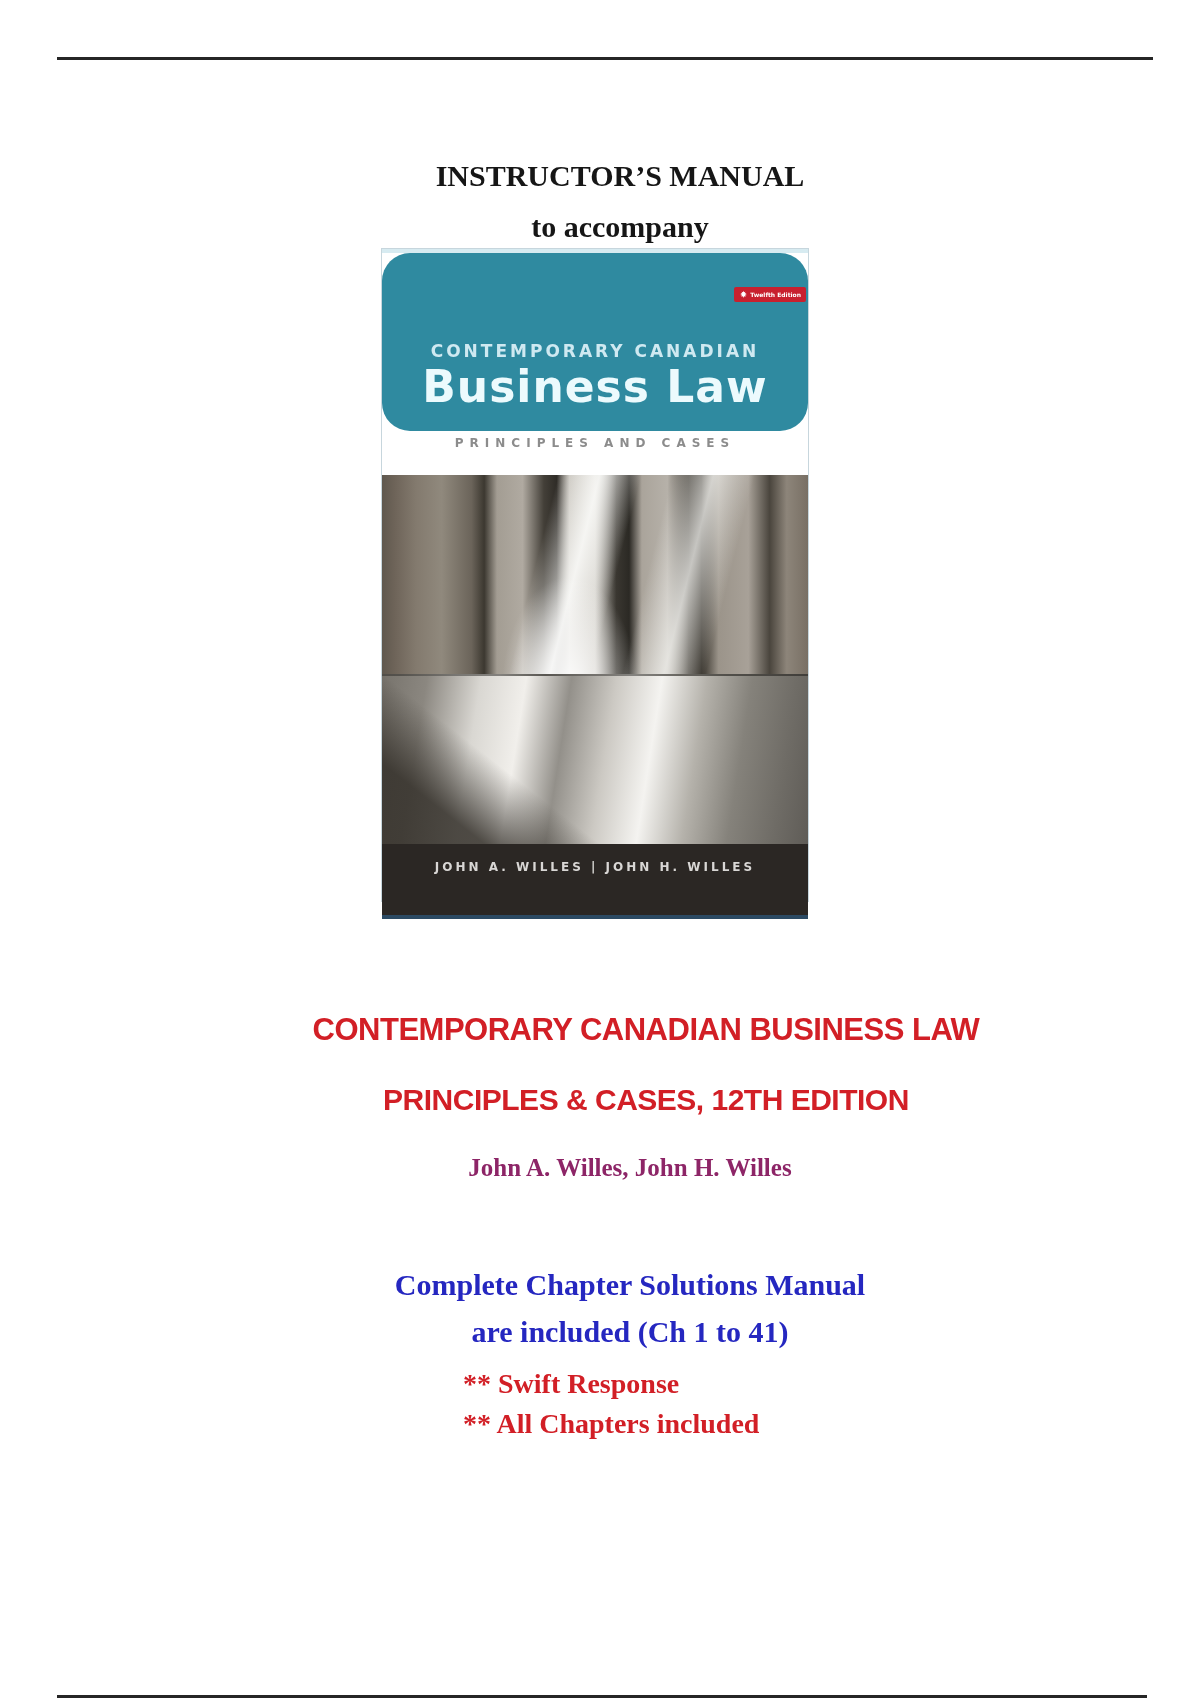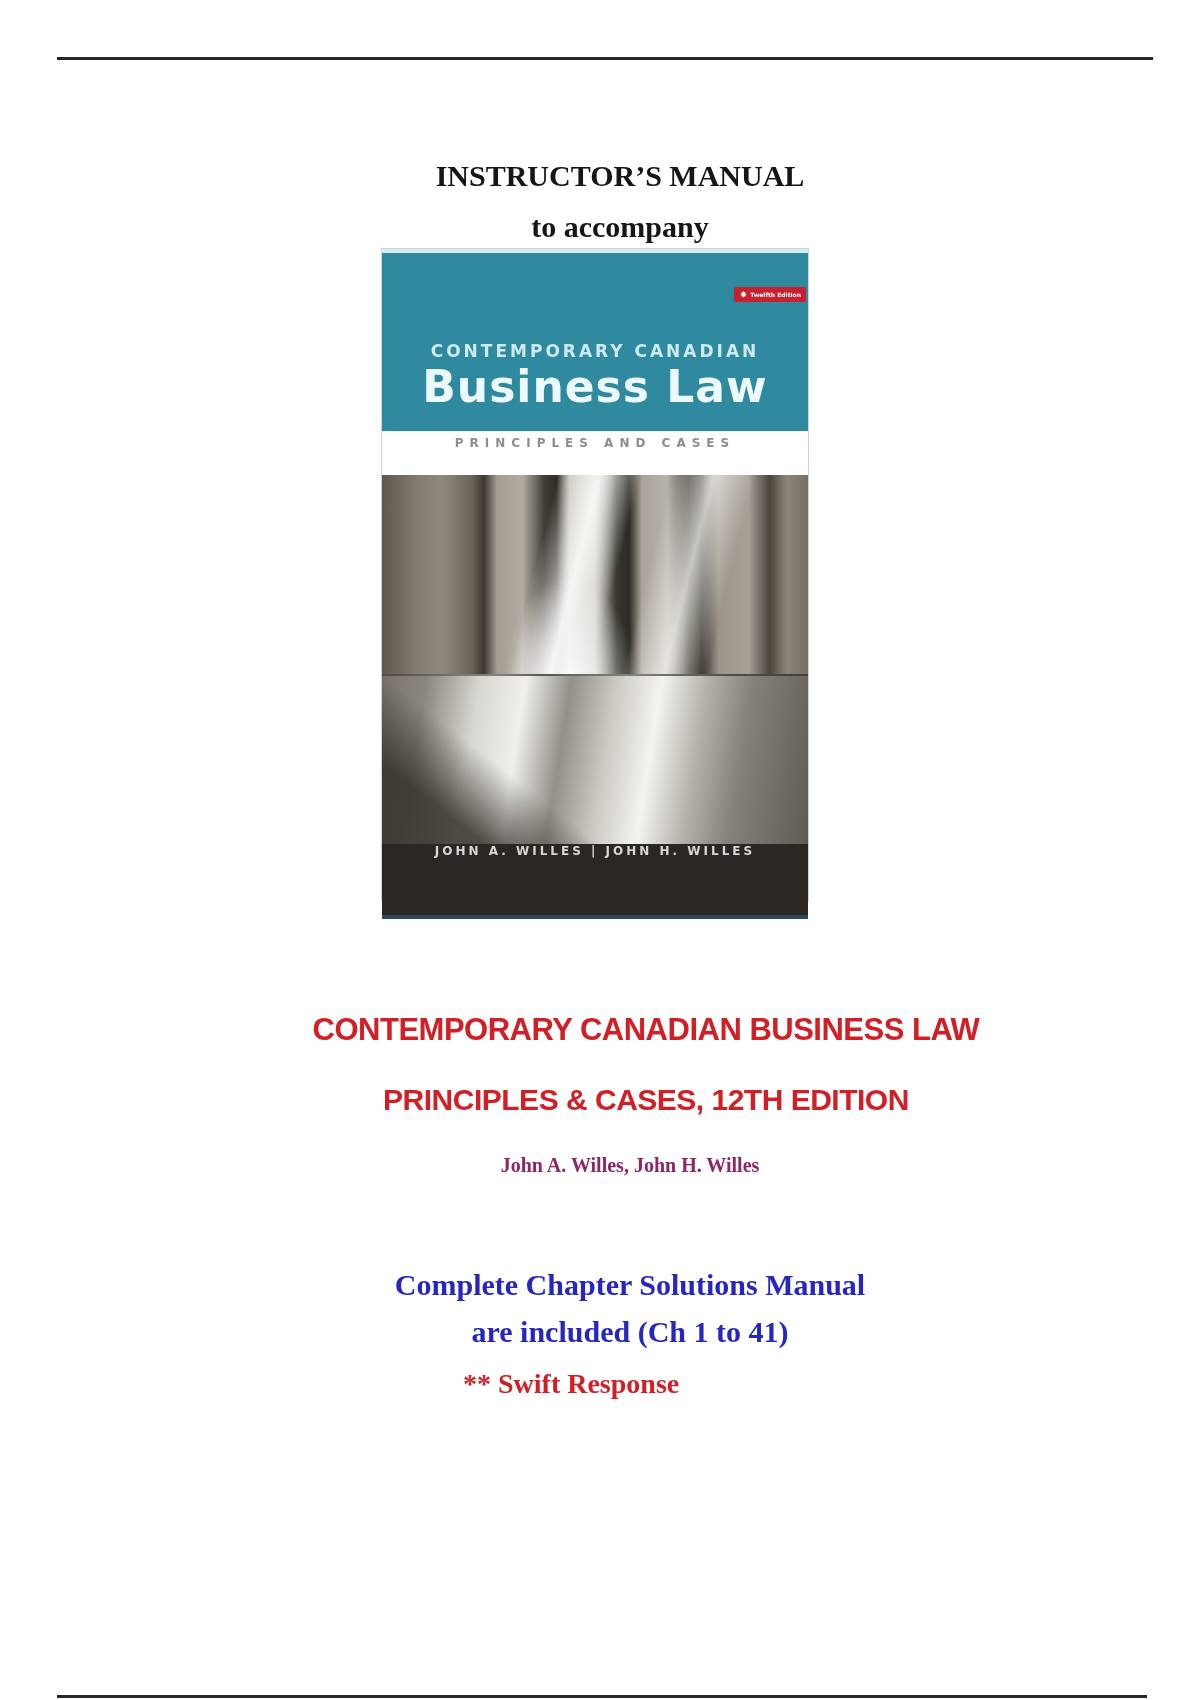--- a/index.html
+++ b/index.html
@@ -19,20 +19,21 @@
 
   
   .cover{
     position:absolute;left:382px;top:249px;width:426px;height:652px;
     box-shadow:0 0 0 1px rgba(130,165,180,.45);
   }
   .cover-strip{height:4px;background:#d7ebf1;}
   .cover-header{
     position:relative;height:178px;background:#2f8aa0;text-align:center;
     font-family:"DejaVu Sans", sans-serif;
+    border-radius:28px;
   }
   .cover-series{
     padding-top:88px;font-size:17px;font-weight:700;letter-spacing:3px;color:#cfe9f1;
   }
   .cover-title{
     margin-top:2px;font-size:44px;font-weight:700;letter-spacing:1px;color:#ecfafd;line-height:48px;
   }
   .badge{
     position:absolute;top:34px;right:2px;display:flex;align-items:center;gap:2px;
     background:#c8202e;border-radius:2px;padding:3px 5px;
@@ -66,35 +67,35 @@
       #ccc9c3 52%, #f4f3f0 62%, #b5b2ab 72%, #85827b 82%, #6f6c66 92%, #5f5c57 100%);
   }
   .photo::before{
     content:"";position:absolute;left:0;right:0;bottom:0;height:168px;z-index:2;
     background:linear-gradient(38deg, rgba(52,48,42,.85) 0 16%, rgba(52,48,42,0) 34%);
   }
   .cover-footer{
     height:71px;background:#2b2724;text-align:center;
   }
   .cover-authors{
-    padding-top:0;font-family:"DejaVu Sans", sans-serif;font-size:12px;
+    padding-top:16px;font-family:"DejaVu Sans", sans-serif;font-size:12px;
     font-weight:700;letter-spacing:3px;color:#d9d7d5;
   }
   .cover-bottom-line{height:4px;background:#2c4a63;}
 
   
   .product-title{
     position:absolute;left:76px;width:1140px;text-align:center;
     font-family:"Liberation Sans", sans-serif;font-weight:bold;color:#d21f26;
   }
   .product-title.l1{top:1012px;font-size:31px;letter-spacing:-0.5px;}
   .product-title.l2{top:1083px;font-size:30px;letter-spacing:-0.5px;}
   .authors-line{
     position:absolute;left:60px;top:1154px;width:1140px;text-align:center;
-    font-weight:bold;font-size:20px;color:#8d2567;
+    font-weight:bold;font-size:25px;color:#8d2567;
   }
   .solutions-note{
     position:absolute;left:60px;top:1243px;width:1140px;text-align:center;
     font-weight:bold;font-size:30px;line-height:47px;color:#2527c0;margin-top:18px;
   }
   .features{
     position:absolute;left:463px;top:1364px;
     font-weight:bold;font-size:28px;line-height:40px;color:#d21f26;
   }
 </style>
@@ -135,17 +136,18 @@
 
   <div class="authors-line">John A. Willes, John H. Willes</div>
 
   <div class="solutions-note">
     <div>Complete Chapter Solutions Manual</div>
     <div>are included (Ch 1 to 41)</div>
   </div>
 
   <div class="features">
     <div>** Swift Response</div>
+    <div>** All Chapters included</div>
   </div>
 
   <div class="rule rule-bottom"></div>
 
 </div>
 
 </body></html>

